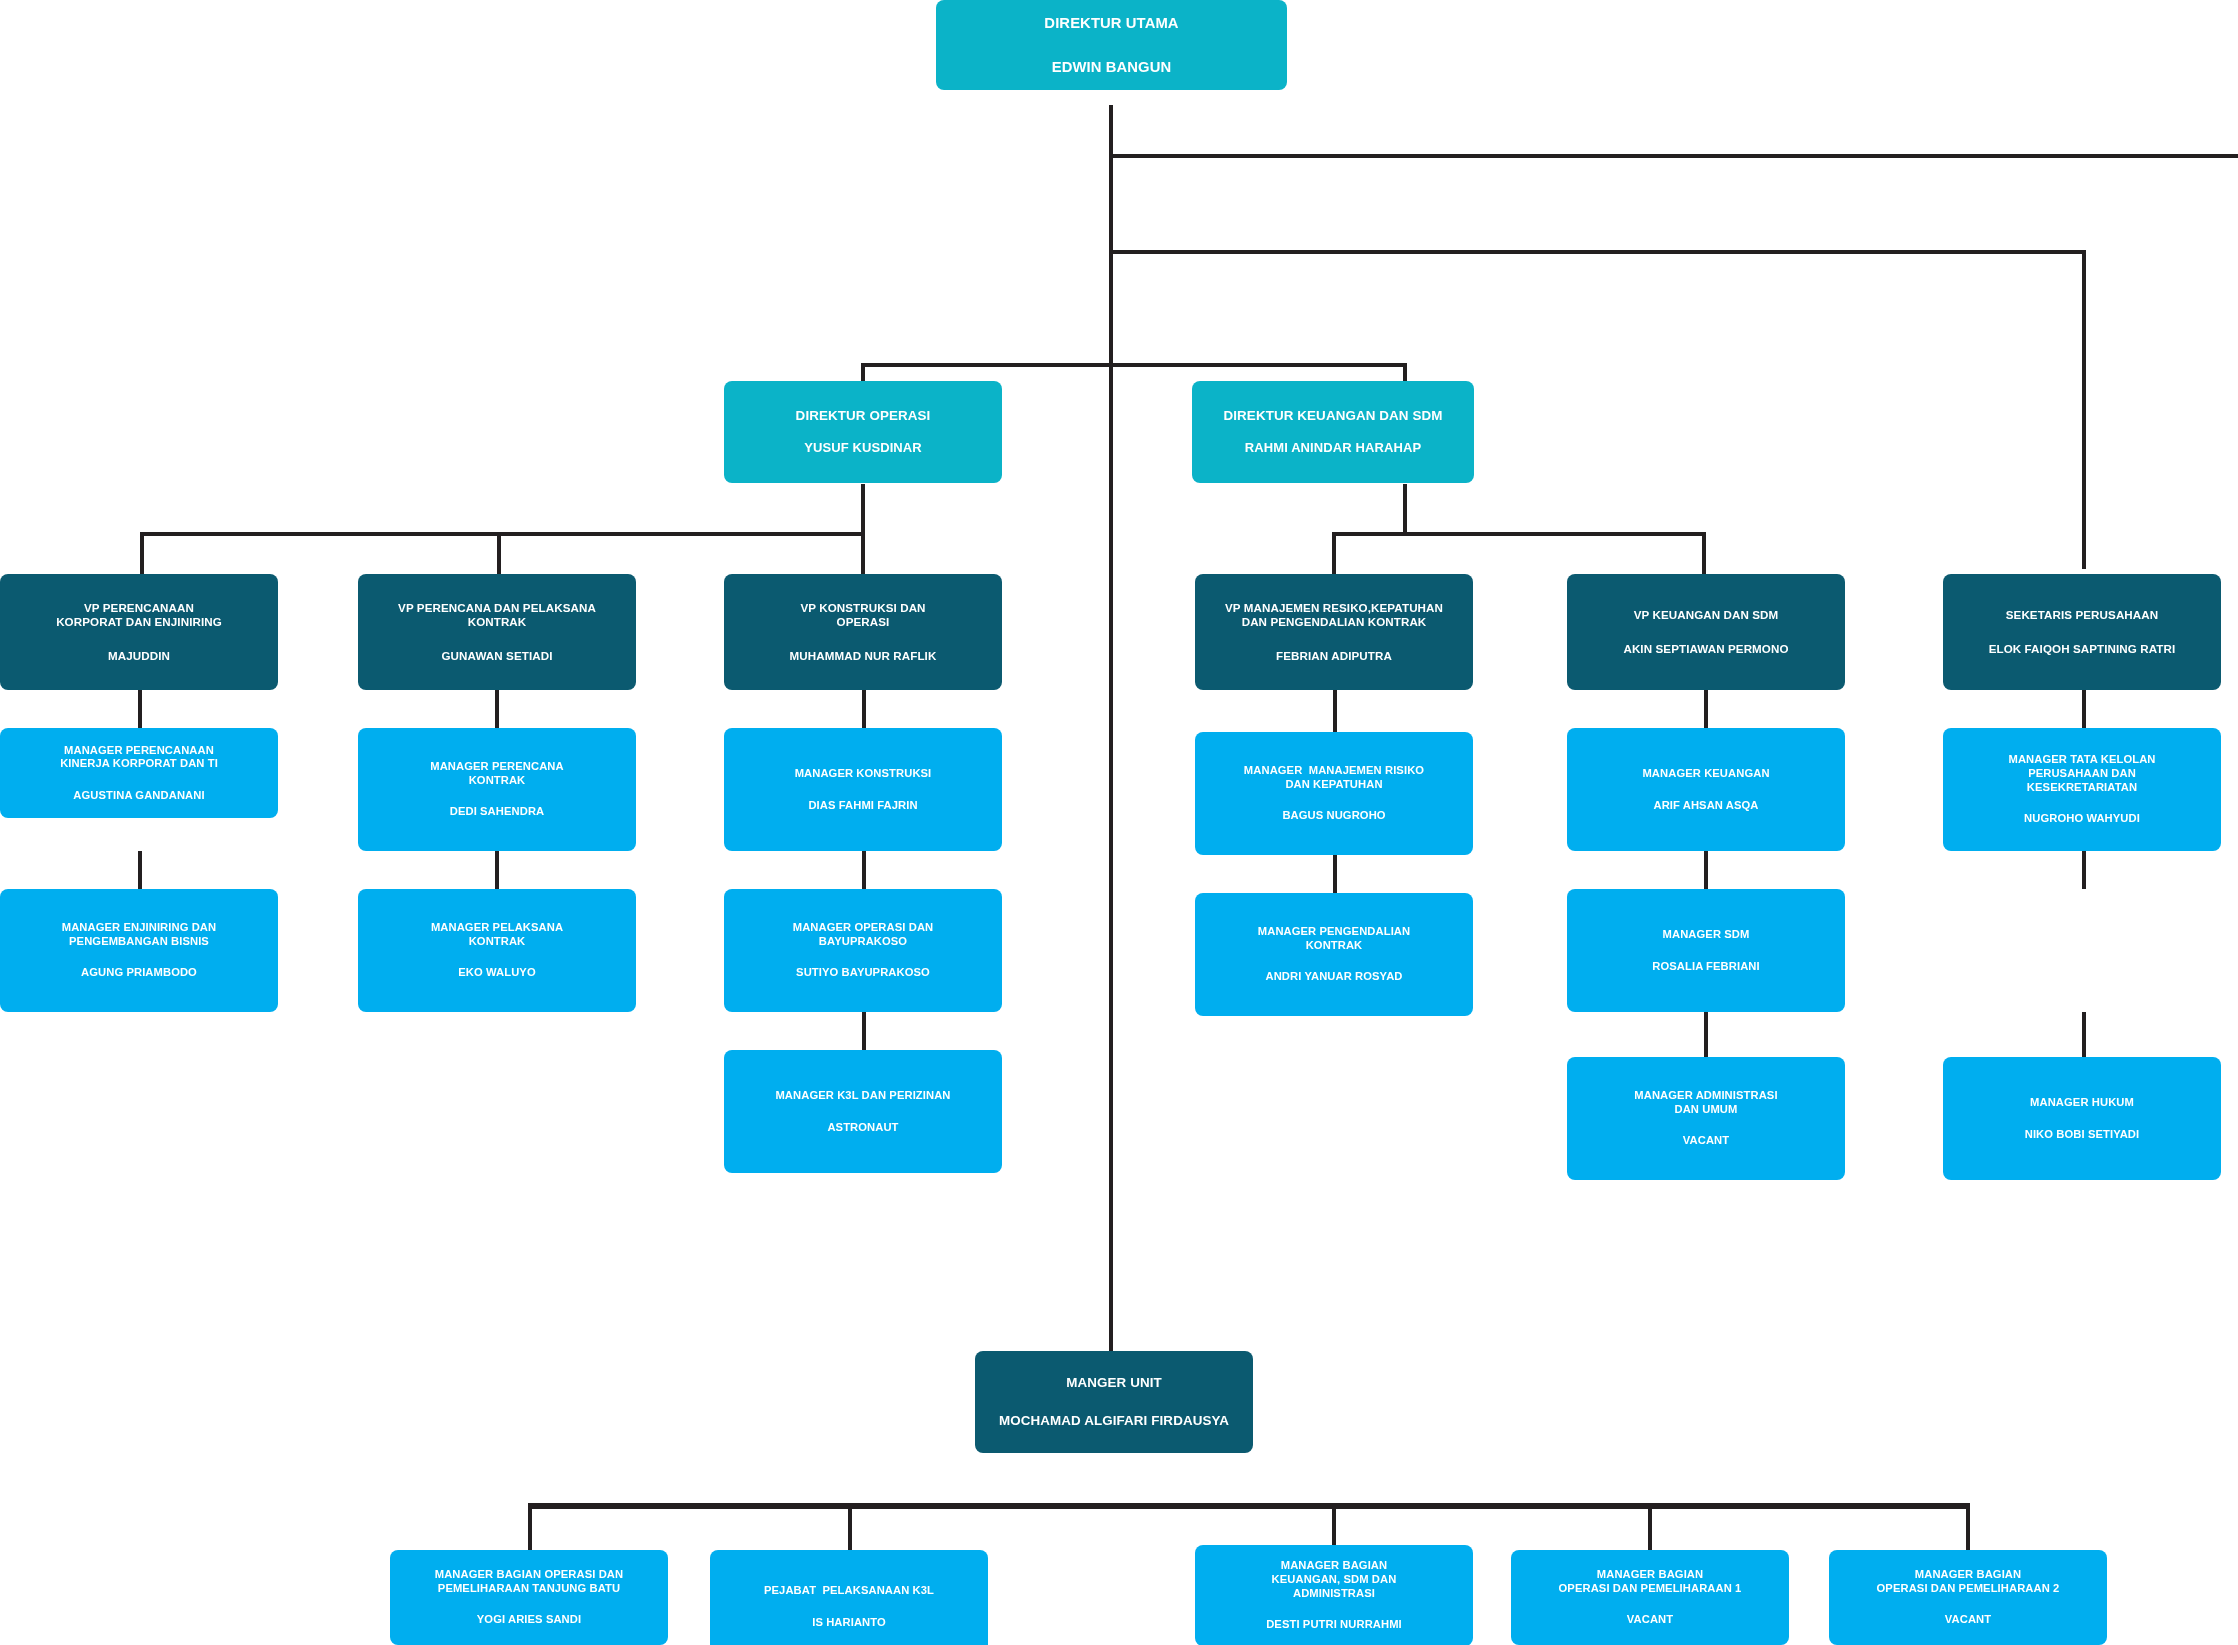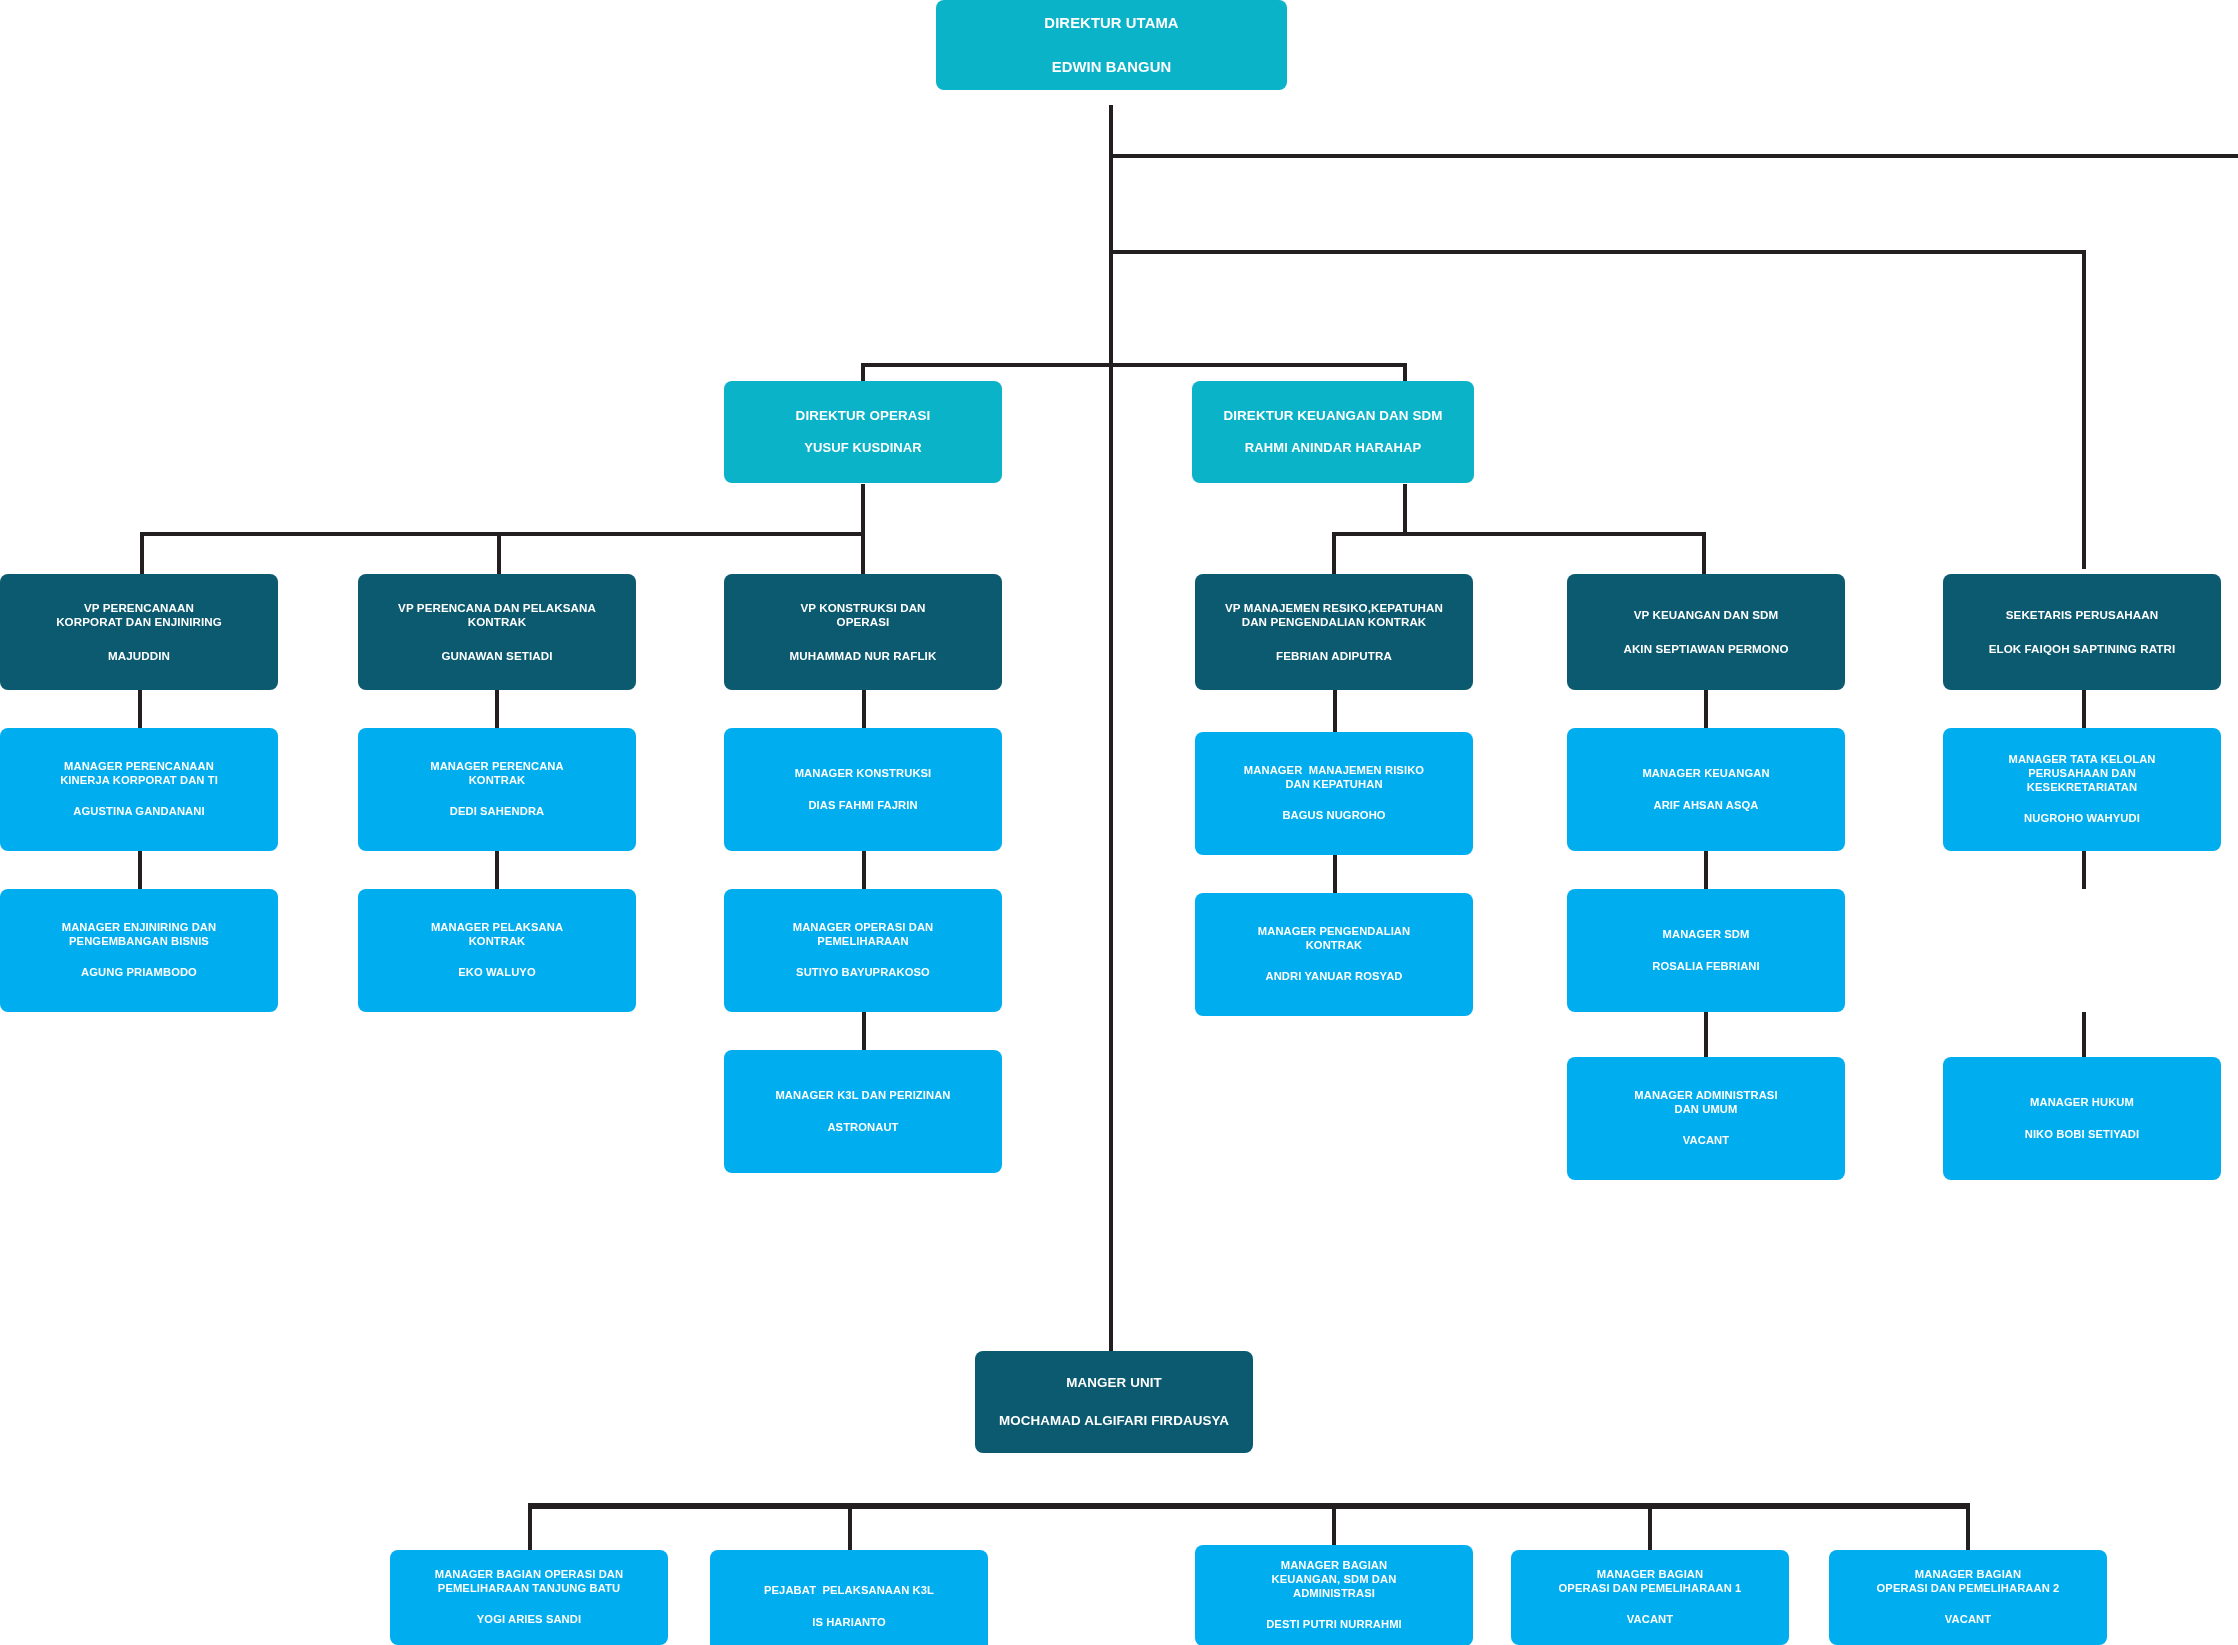--- a/index.html
+++ b/index.html
@@ -160,21 +160,21 @@
   <div class="node tier-vp" style="left:1567px; top:574px; width:278px; height:116px;">
     <span class="title">VP KEUANGAN DAN SDM</span>
     <span class="person">AKIN SEPTIAWAN PERMONO</span>
   </div>
 
   <div class="node tier-vp" style="left:1943px; top:574px; width:278px; height:116px;">
     <span class="title">SEKETARIS PERUSAHAAN</span>
     <span class="person">ELOK FAIQOH SAPTINING RATRI</span>
   </div>
 
-  <div class="node tier-mgr" style="left:0px; top:728px; width:278px; height:123px;">
+  <div class="node tier-mgr" style="left:0px; top:728px; width:278px; height:90px;">
     <span class="title">MANAGER PERENCANAAN
 KINERJA KORPORAT DAN TI</span>
     <span class="person">AGUSTINA GANDANANI</span>
   </div>
 
   <div class="node tier-mgr" style="left:358px; top:728px; width:278px; height:123px;">
     <span class="title">MANAGER PERENCANA
 KONTRAK</span>
     <span class="person">DEDI SAHENDRA</span>
   </div>
@@ -209,21 +209,21 @@
   </div>
 
   <div class="node tier-mgr" style="left:358px; top:889px; width:278px; height:123px;">
     <span class="title">MANAGER PELAKSANA
 KONTRAK</span>
     <span class="person">EKO WALUYO</span>
   </div>
 
   <div class="node tier-mgr" style="left:724px; top:889px; width:278px; height:123px;">
     <span class="title">MANAGER OPERASI DAN
-PEMELIHARAAN</span>
+BAYUPRAKOSO</span>
     <span class="person">SUTIYO BAYUPRAKOSO</span>
   </div>
 
   <div class="node tier-mgr" style="left:1195px; top:893px; width:278px; height:123px;">
     <span class="title">MANAGER PENGENDALIAN
 KONTRAK</span>
     <span class="person">ANDRI YANUAR ROSYAD</span>
   </div>
 
   <div class="node tier-mgr" style="left:1567px; top:889px; width:278px; height:123px;">

